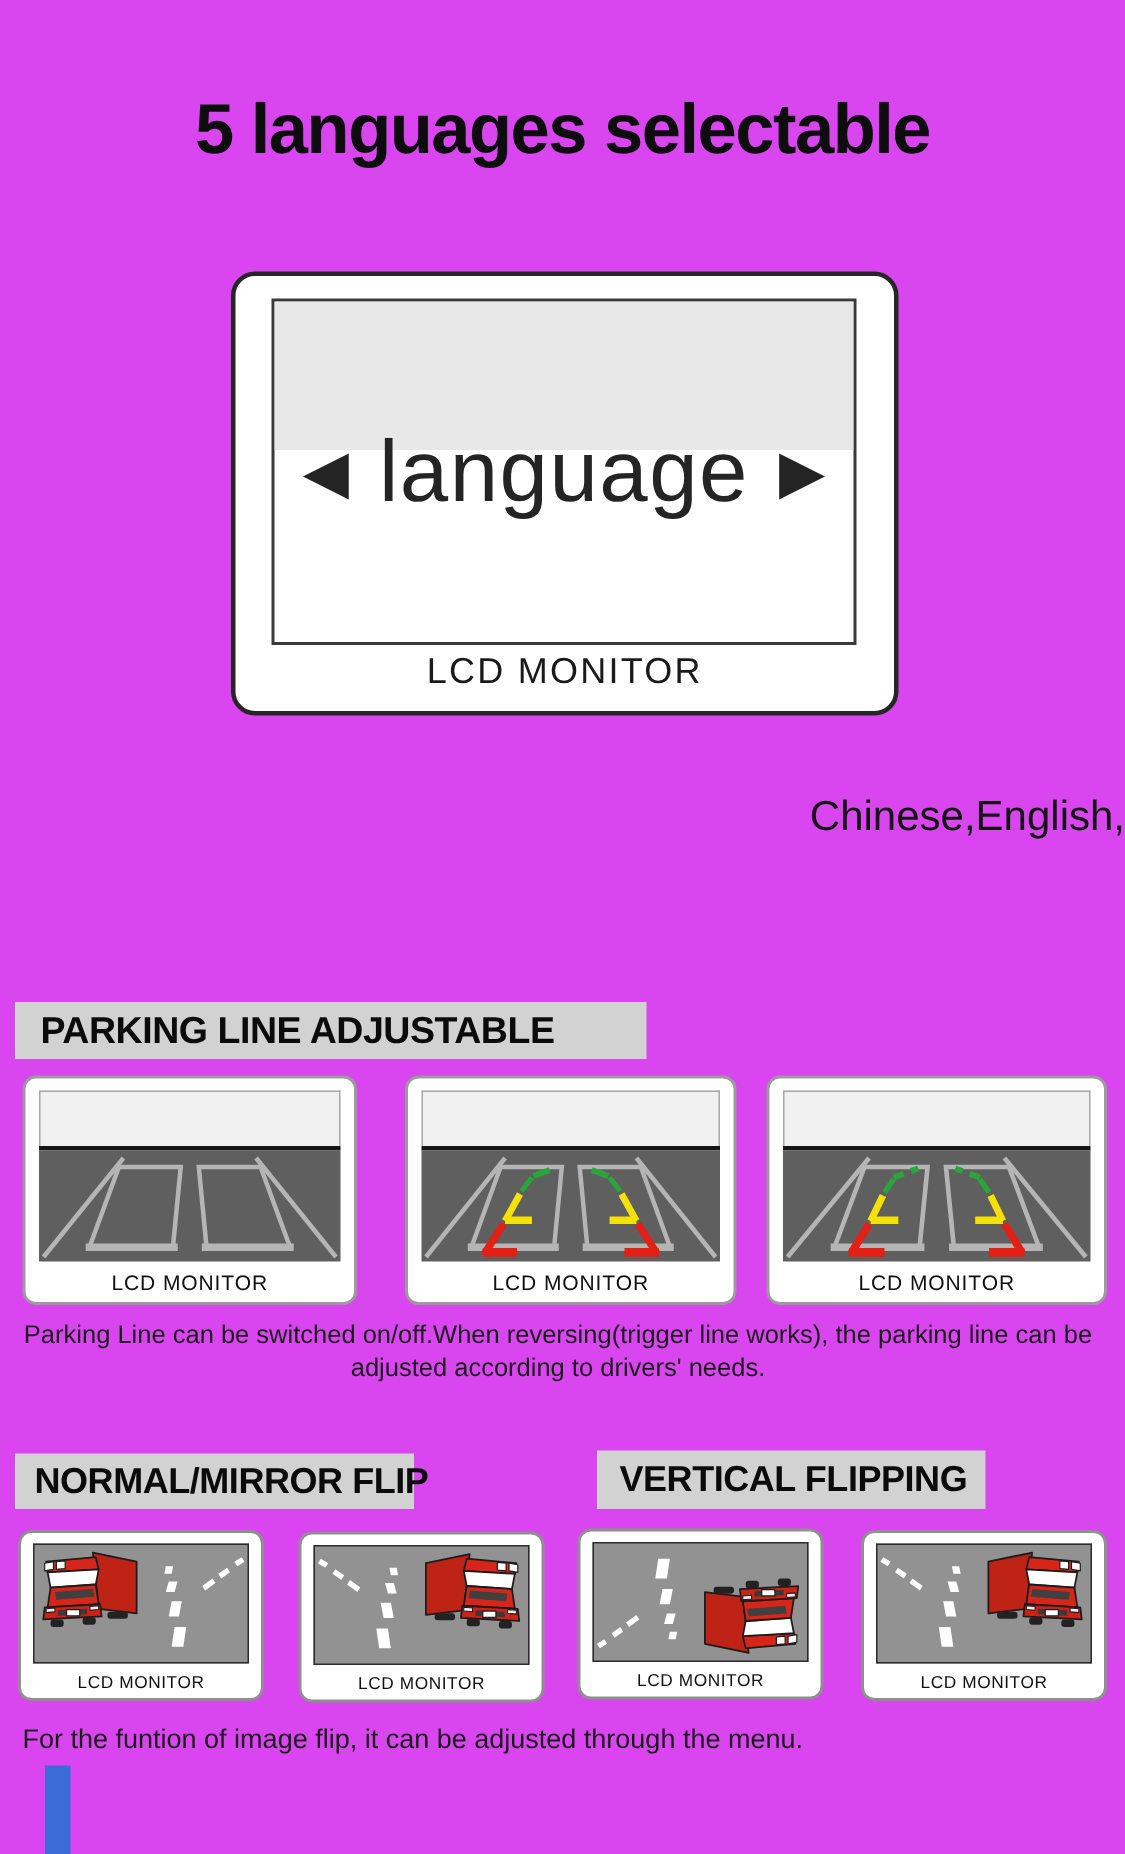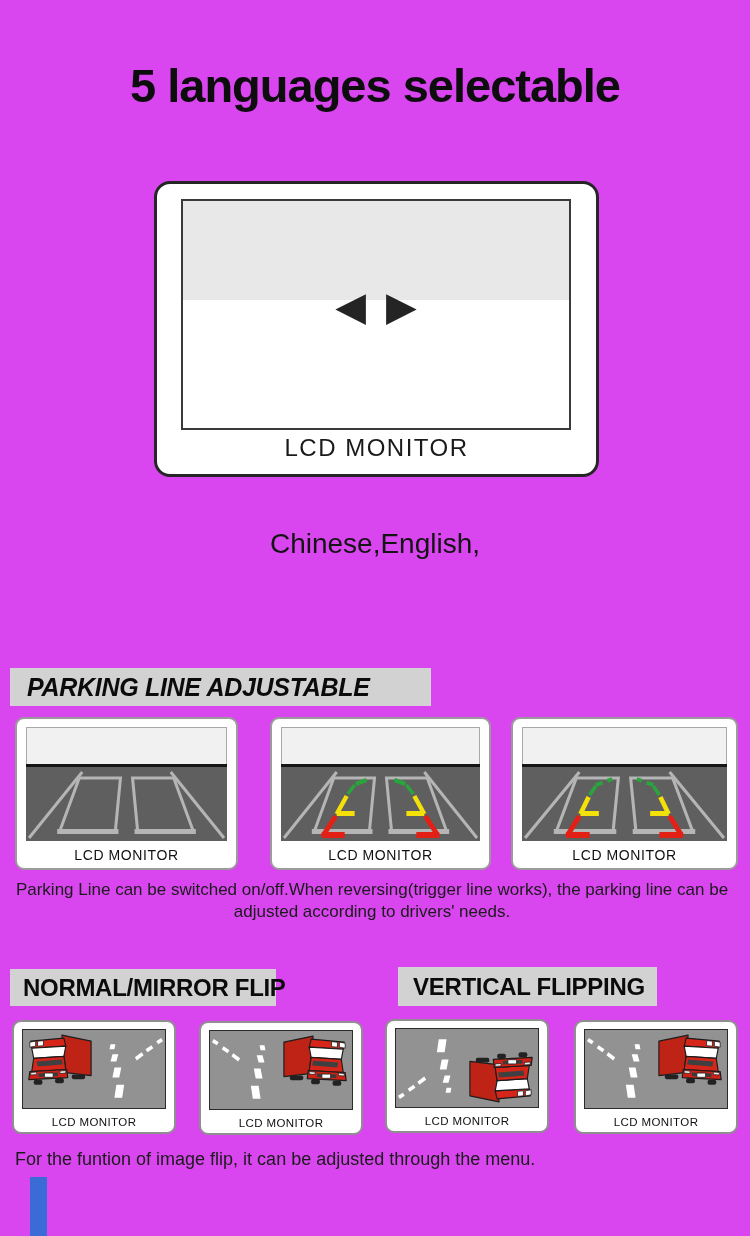--- a/index.html
+++ b/index.html
@@ -17,27 +17,27 @@
               border:2px solid #3a3a3a;background:#fff;box-sizing:border-box;overflow:hidden;}
   .big-screen-gray{height:99px;background:#e8e8e8;}
   .screen-line{position:absolute;left:0;right:0;top:85px;display:flex;align-items:center;
                justify-content:center;gap:20px;color:#242424;}
   .arrow{font-size:40px;line-height:1;}
   .menu-word{font-size:58px;line-height:1;letter-spacing:1px;}
   .big-label{position:absolute;left:0;right:0;top:250px;text-align:center;
              font-size:24px;letter-spacing:1.5px;color:#1a1a1a;}
 
   
-  .langs{position:absolute;left:0;right:0;top:528px;text-align:center;
+  .langs{position:absolute;left:0;right:0;top:528px;text-align:right;
          font-size:28px;line-height:31px;color:#141414;}
 
   
   .bar{position:absolute;background:#d2d2d2;color:#0b0b0b;font-weight:700;
        box-sizing:border-box;letter-spacing:-0.3px;white-space:nowrap;}
-  .bar-parking{left:10px;top:668px;width:421px;height:38px;font-size:25px;line-height:38px;padding-left:17px;font-style:italic;}
+  .bar-parking{left:10px;top:668px;width:421px;height:38px;font-size:25px;line-height:38px;padding-left:17px;}
   .bar-normal{left:10px;top:969px;width:266px;height:37px;font-size:24px;line-height:37px;padding-left:13px;}
   .bar-vertical{left:386px;top:967px;width:259px;height:39px;font-size:24px;line-height:39px;padding-left:15px;margin-left:12px;}
 
   
   .pthumb{position:absolute;background:#fff;border:2px solid #9b9b9b;border-radius:9px;box-sizing:border-box;}
   .pt1{left:15px;top:717px;width:223px;height:153px;}
   .pt2{left:270px;top:717px;width:221px;height:153px;}
   .pt3{left:511px;top:717px;width:227px;height:153px;}
   .pscreen{position:absolute;left:9px;right:9px;top:8px;}
   .psky{height:37px;background:#f1f1f1;border:1px solid #a8a8a8;border-bottom:none;box-sizing:border-box;}
@@ -148,20 +148,21 @@
     </defs>
   </svg>
 
   <h1 class="title">5 languages selectable</h1>
 
   <div class="big-monitor">
     <div class="big-screen">
       <div class="big-screen-gray"></div>
       <div class="screen-line">
         <span class="arrow">◀</span>
+        <span class="menu-word">language</span>
         <span class="arrow">▶</span>
       </div>
     </div>
     <div class="big-label">LCD MONITOR</div>
   </div>
 
   <div class="langs">
     <div>Chinese,English,</div>
   </div>
 

